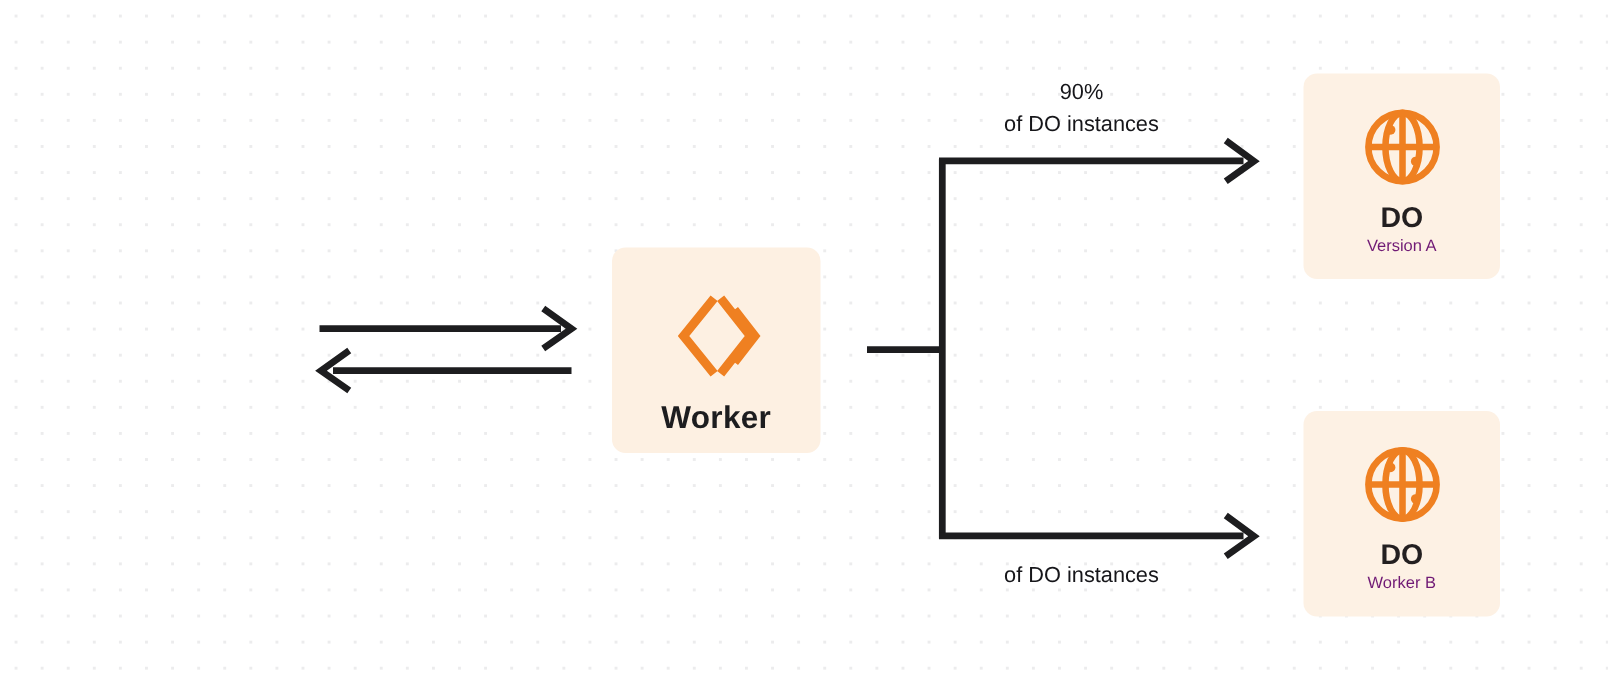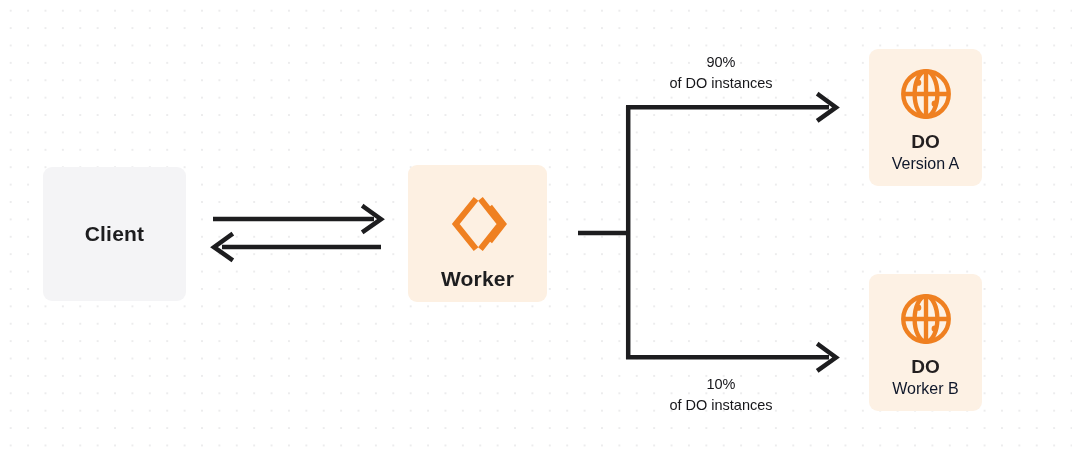--- a/index.html
+++ b/index.html
@@ -66,43 +66,43 @@
   #worker-node .node-title {
     font-size: 21px;
     font-weight: bold;
     color: #1d1d1f;
     letter-spacing: 0.2px;
   }
 
   
   .do-node {
     left: 869px;
-    width: 113px;
+    width: 131px;
     height: 137px;
     background-color: #fdf1e4;
     padding-top: 6px;
     justify-content: center;
   }
   #do-a-node { top: 49px; }
   #do-b-node { top: 274px; }
   .do-node .node-icon {
     width: 56px;
     height: 56px;
     margin-bottom: 9px;
   }
   .do-node .node-title {
     font-size: 19px;
     font-weight: bold;
     color: #231f20;
     line-height: 1.15;
   }
   .do-node .node-subtitle {
-    font-size: 16px;
+    font-size: 11px;
     font-weight: normal;
-    color: #0f172a;
+    color: #701a75;
     line-height: 1.35;
     margin-top: 0;
   }
 
   
   .edge-label {
     position: absolute;
     text-align: center;
     font-size: 14.5px;
     font-weight: normal;
@@ -149,23 +149,20 @@
       <line x1="626" y1="107.2" x2="829" y2="107.2" stroke="#1d1d1f" stroke-width="4.5" stroke-linecap="butt"></line>
       <polyline points="819,95 836,107.4 819,119.5" fill="none" stroke="#1d1d1f" stroke-width="4.5" stroke-linecap="square" stroke-linejoin="miter"></polyline>
     </g>
 
     <g>
       <line x1="626" y1="357.3" x2="829" y2="357.3" stroke="#1d1d1f" stroke-width="4.5" stroke-linecap="butt"></line>
       <polyline points="819,345 836,357.5 819,369.6" fill="none" stroke="#1d1d1f" stroke-width="4.5" stroke-linecap="square" stroke-linejoin="miter"></polyline>
     </g>
   </svg>
 
-  <div class="node" id="client-node">
-    <span class="node-title">Client</span>
-  </div>
 
   <div class="node" id="worker-node">
     <span class="node-icon">
       <svg viewBox="0 0 64 64" width="62" height="62" xmlns="http://www.w3.org/2000/svg">
 
         <polyline points="30,6 9,32 30,58" fill="none" stroke="#ef8021" stroke-width="6.2" stroke-linejoin="miter" stroke-linecap="butt"></polyline>
 
         <polyline points="34.5,6 55,32 34.5,58" fill="none" stroke="#ef8021" stroke-width="6.2" stroke-linejoin="miter" stroke-linecap="butt"></polyline>
 
         <polyline points="44,14 58,32 44,50" fill="none" stroke="#ef8021" stroke-width="6.2" stroke-linejoin="miter" stroke-linecap="butt"></polyline>
@@ -203,17 +200,16 @@
     <span class="node-title">DO</span>
     <span class="node-subtitle">Worker B</span>
   </div>
 
   <div class="edge-label" id="label-top">
     <div>90%</div>
     <div>of DO instances</div>
   </div>
 
   <div class="edge-label" id="label-bot">
-    <div>10%</div>
     <div>of DO instances</div>
   </div>
 
 </div>
 
 </body></html>

